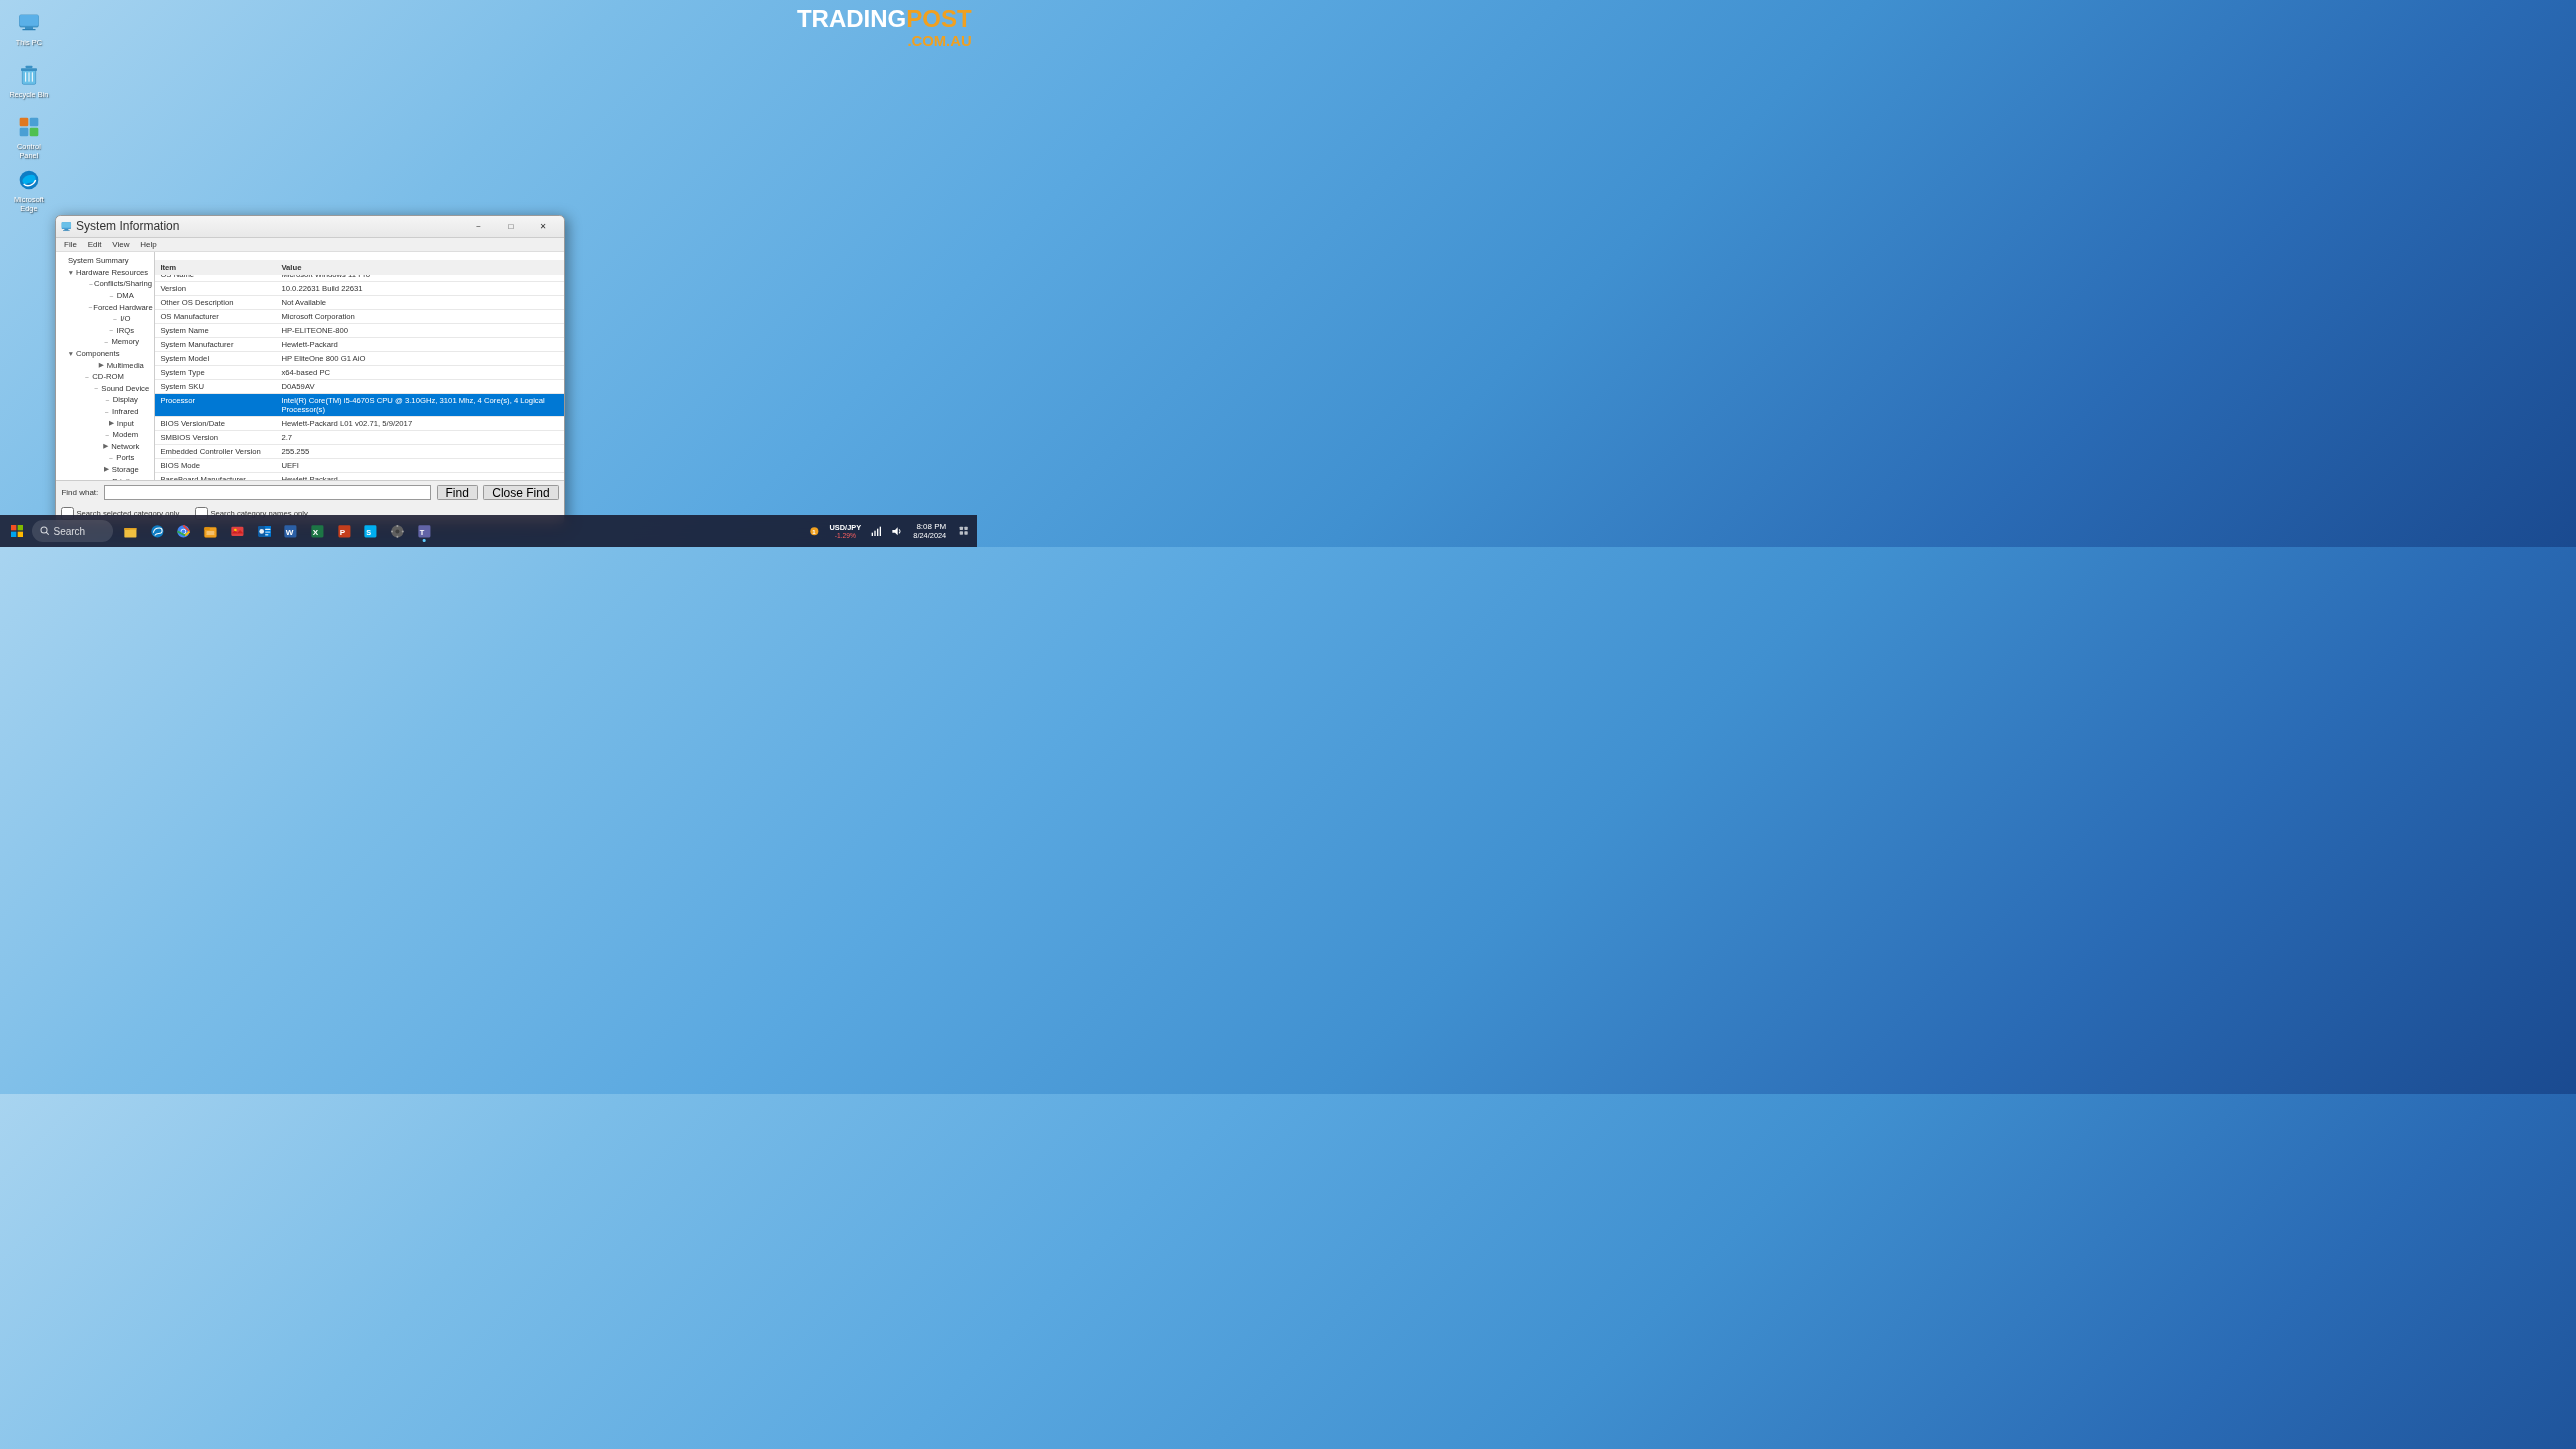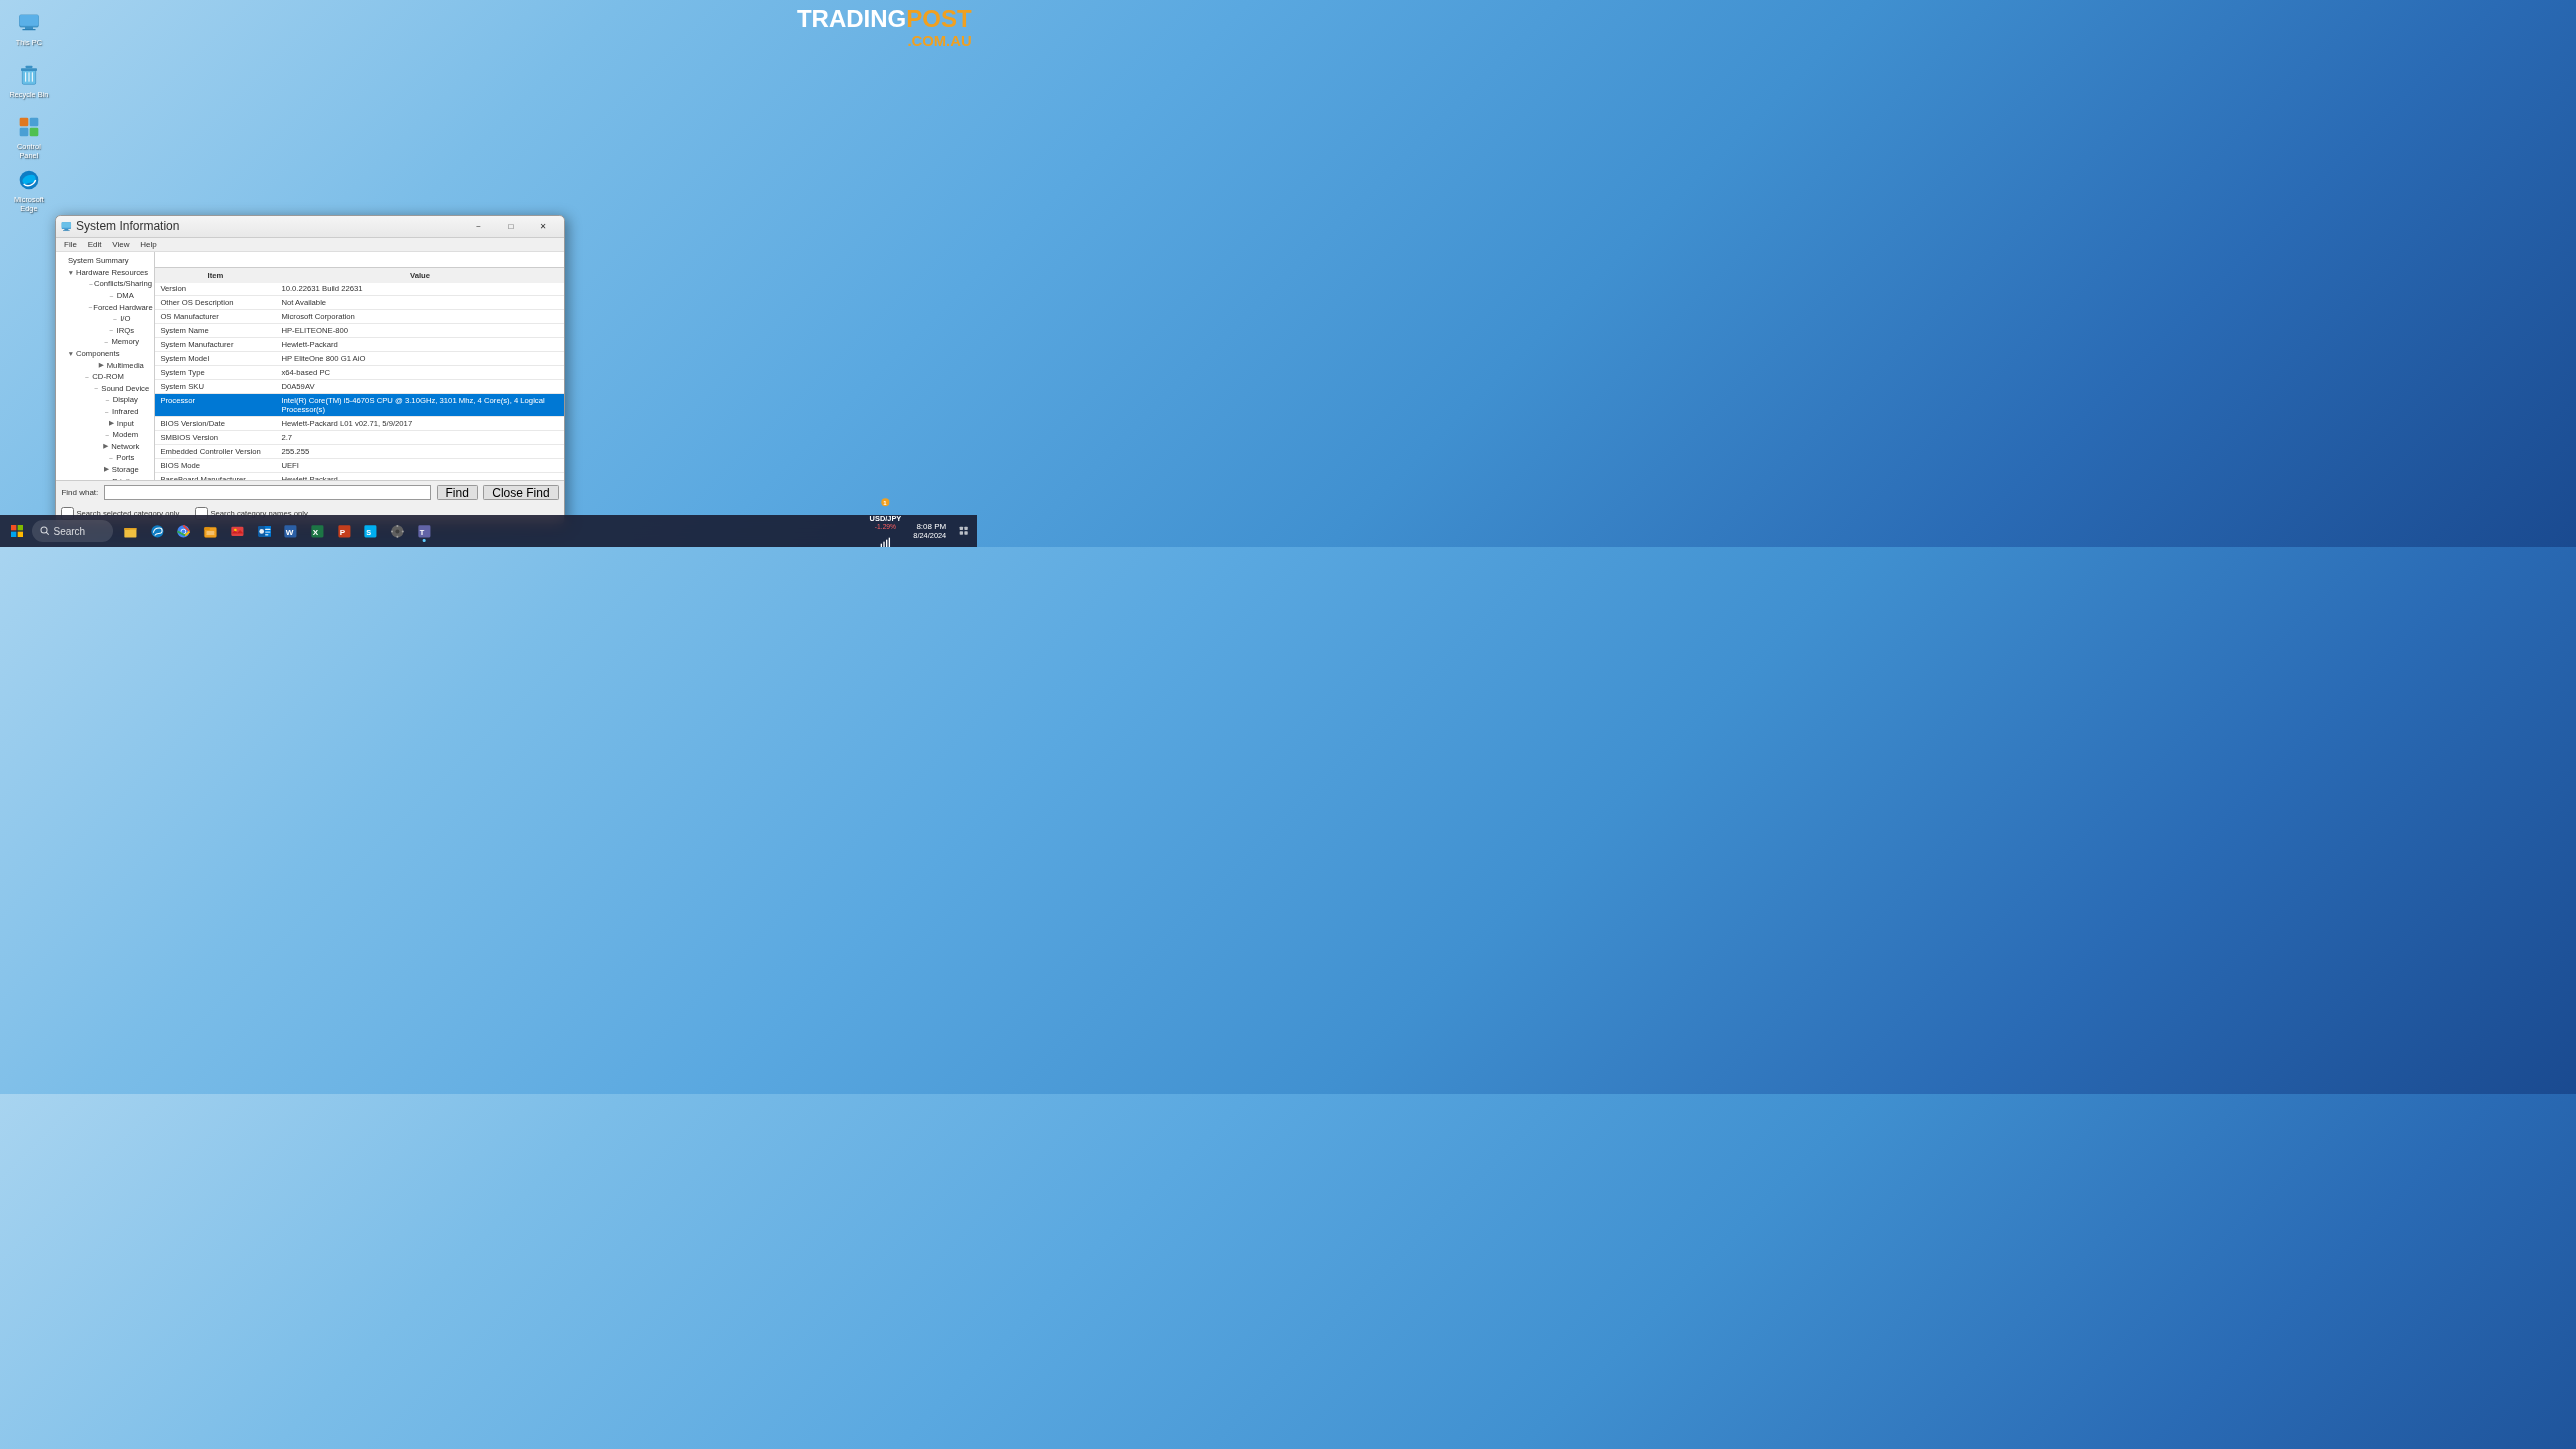--- a/index.html
+++ b/index.html
@@ -161,25 +161,25 @@
     }
     .info-table {
       width: 100%;
       border-collapse: collapse;
       font-size: 7.7px;
     }
     .info-table th {
       background: #f0f0f0;
       border-bottom: 0.7px solid #ccc;
       padding: 2.7px 5.4px;
-      text-align: center;
+      text-align: left;
       font-weight: 600;
       color: #333;
       position: sticky;
-      top: 16px;
+      top: 8px;
     }
     .info-table td {
       padding: 2px 5.4px;
       border-bottom: 0.7px solid #e8e8e8;
       color: #333;
       vertical-align: top;
     }
     .info-table tr.highlighted td {
       background: #0078d4;
       color: white;
@@ -289,21 +289,20 @@
     .taskbar-right {
       margin-left: auto;
       display: flex;
       align-items: center;
       gap: 5.4px;
     }
     .taskbar-systray {
       display: flex;
       align-items: center;
       gap: 4px;
-      flex-direction: column;
     }
     .systray-item {
       display: flex;
       align-items: center;
       gap: 2px;
       cursor: pointer;
       padding: 1.3px 2.7px;
       border-radius: 2.7px;
     }
     .clock {

